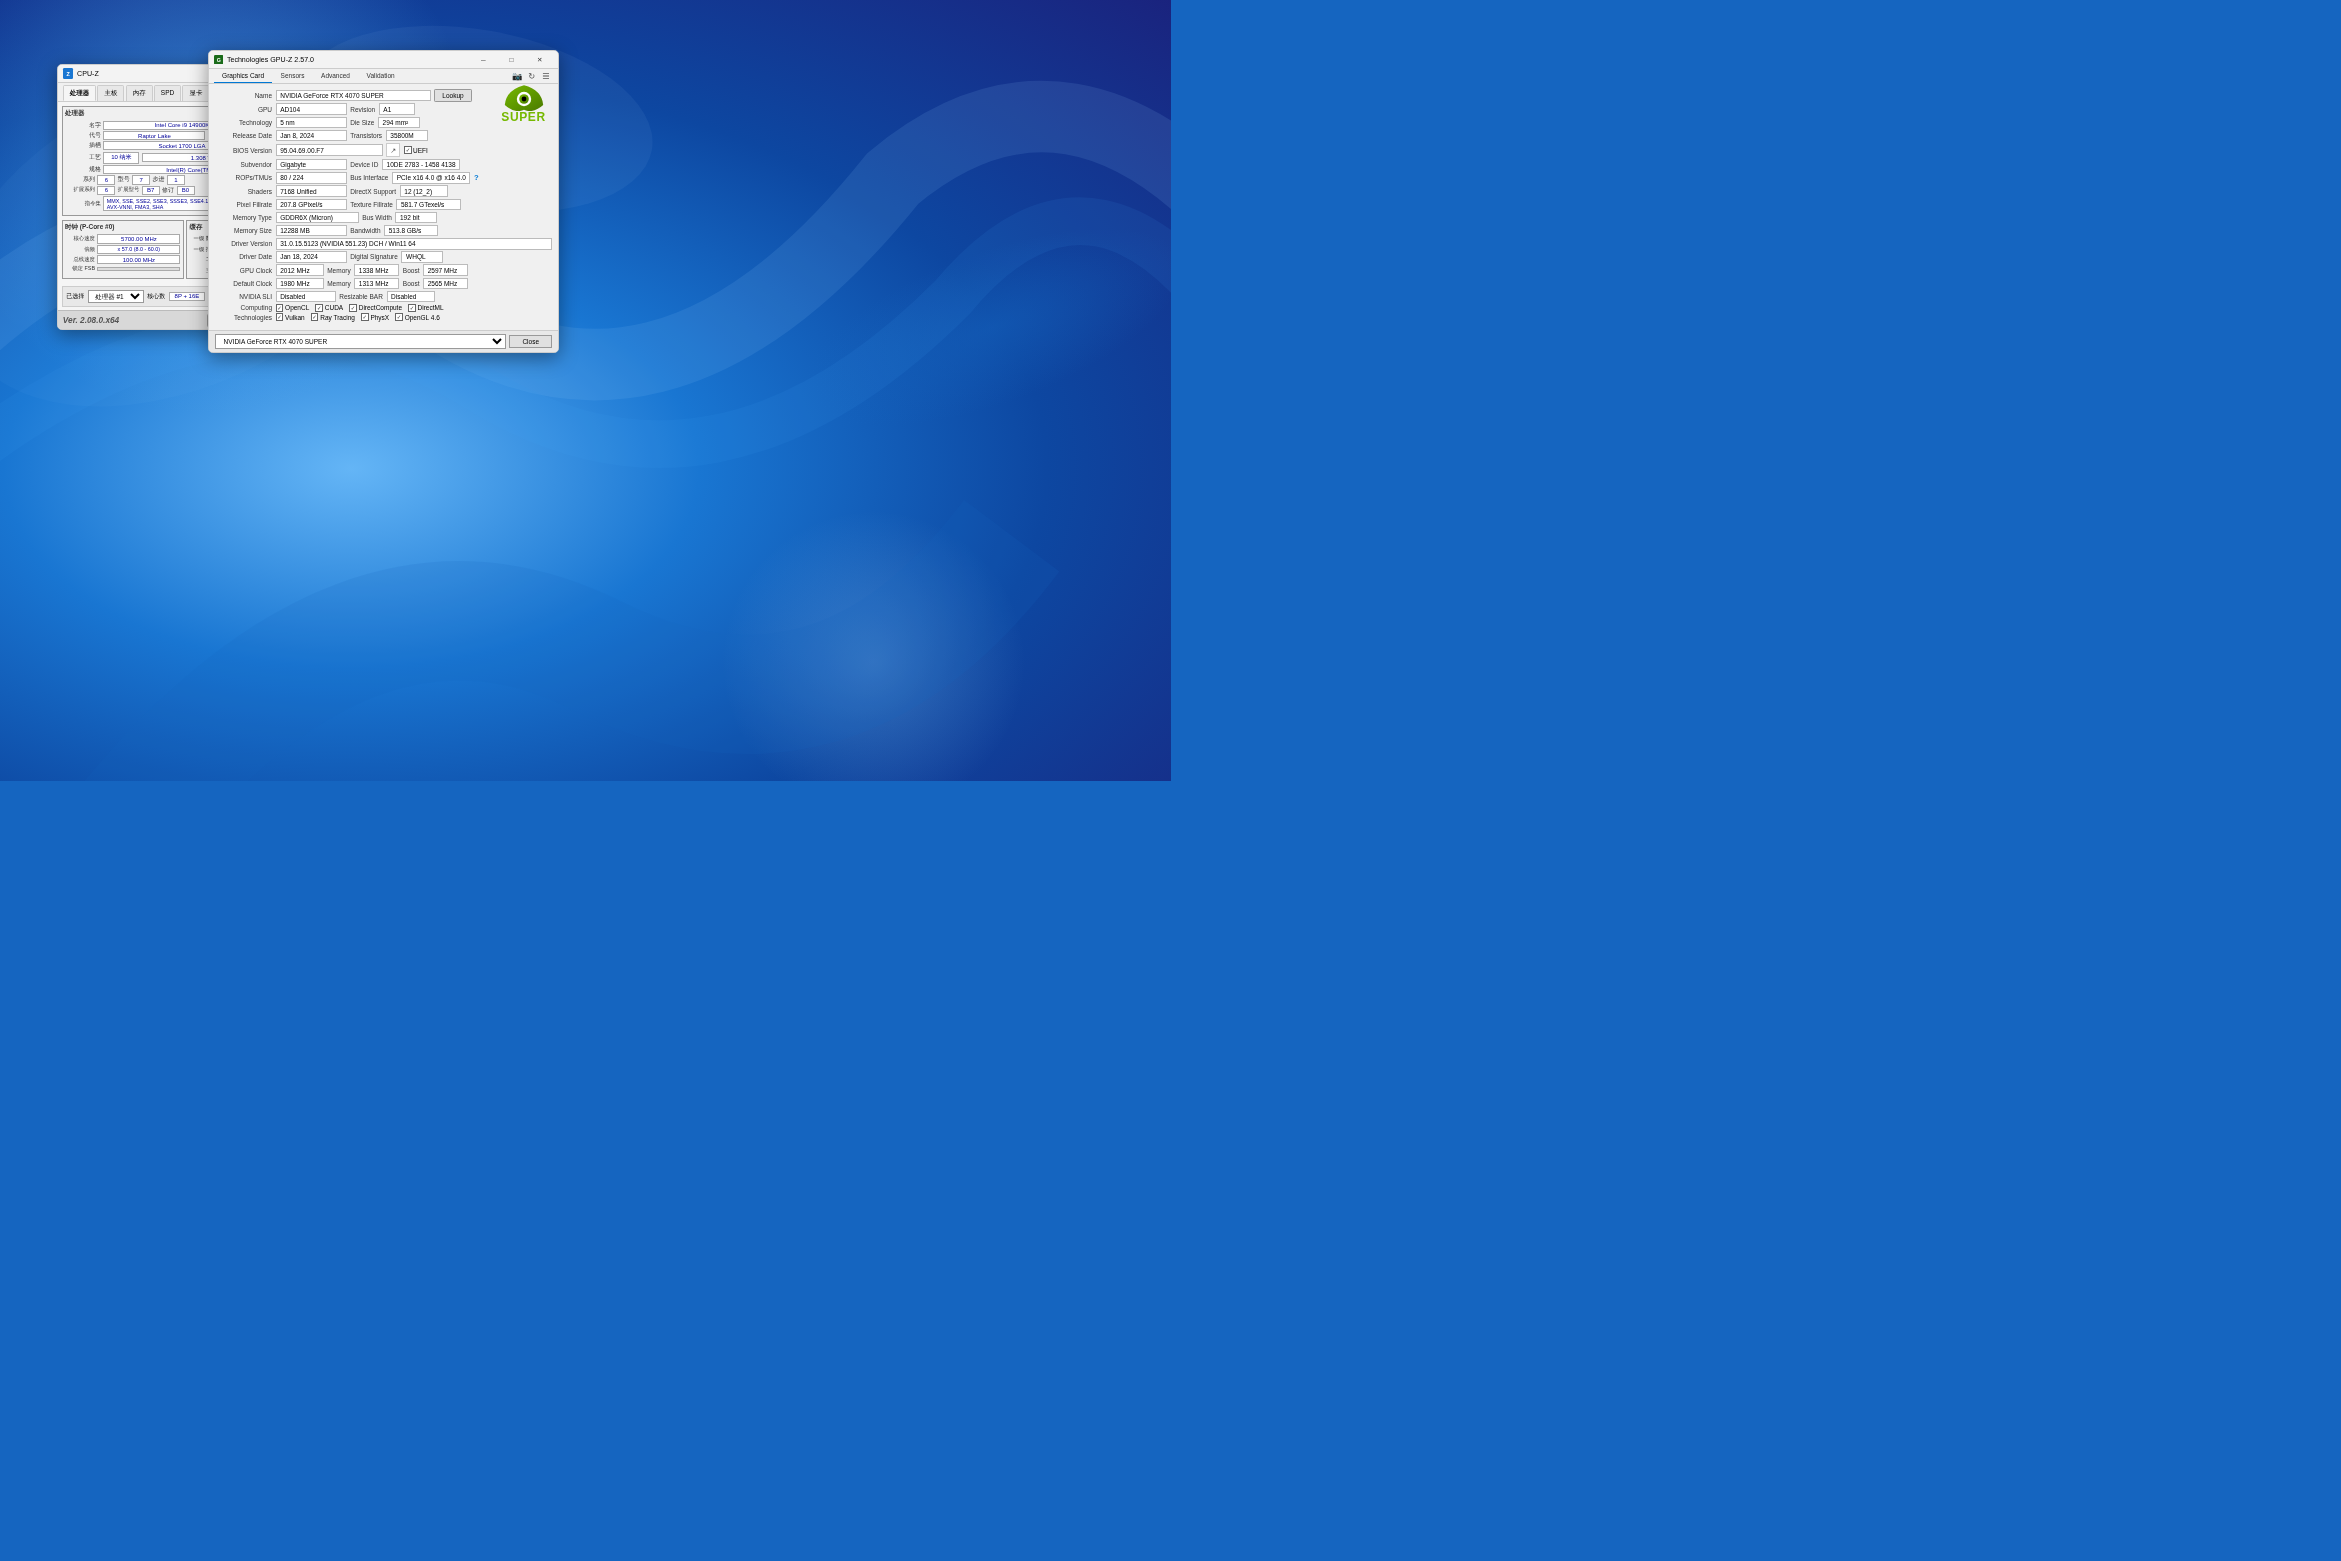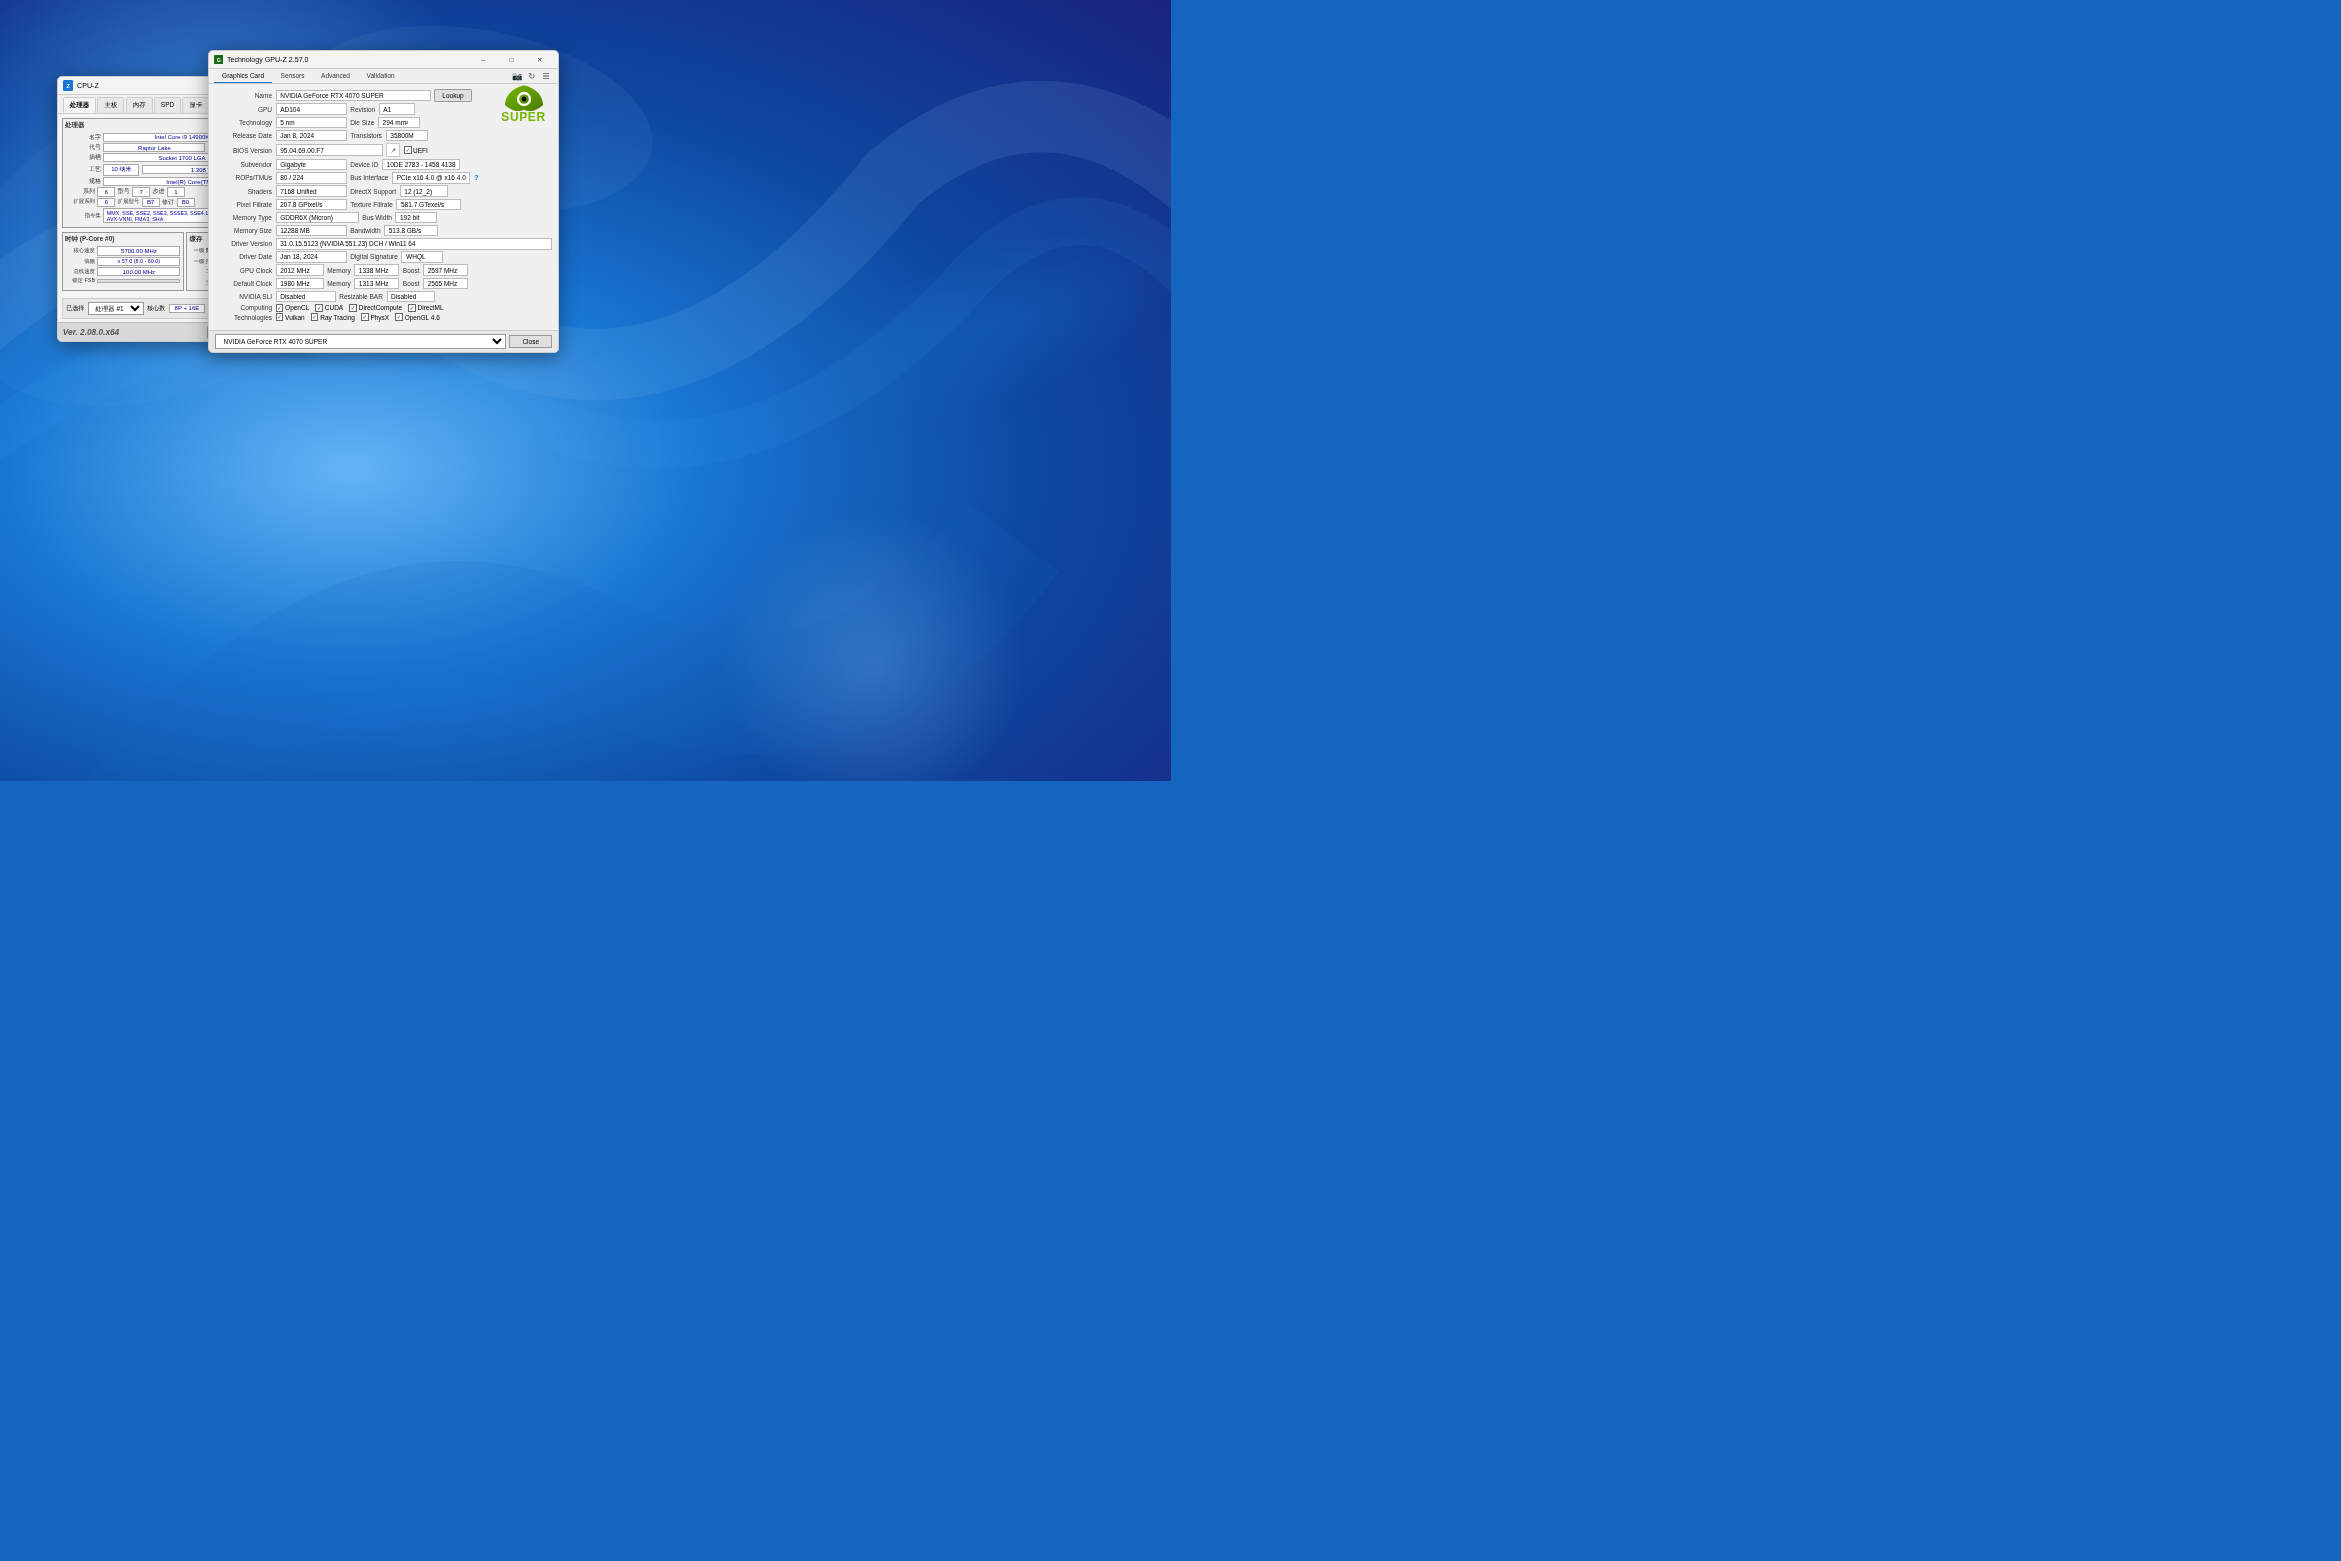--- a/index.html
+++ b/index.html
@@ -90,21 +90,21 @@
       cursor: pointer;
       font-size: 6.5px;
       color: #333;
       display: flex; align-items: center; justify-content: center;
       border-radius: 2.4px;
     }
 
     
     .cpuz-window {
       left: 57px;
-      top: 76px;
+      top: 64px;
       width: 256px;
     }
 
     .cpuz-titlebar {
       background: #f3f3f3;
       display: flex;
       align-items: center;
       height: 18px;
       padding: 0 4.8px;
       border-bottom: 0.6px solid #ccc;
@@ -559,21 +559,21 @@
 <div class="window gpuz-window">
 
   <div class="title-bar gpuz-titlebar">
     <div style="width:9.5px;height:9.5px;margin-right:3.6px;flex-shrink:0;">
       
       <svg viewBox="0 0 16 16" width="9.5" height="9.5" style="font-size:11px">
         <rect width="16" height="16" rx="2" fill="#1a6b1a"></rect>
         <text x="8" y="12" font-size="9" fill="white" text-anchor="middle" font-weight="bold">G</text>
       </svg>
     </div>
-    <span class="title-bar-text">Technology GPU-Z 2.57.0</span>
+    <span class="title-bar-text">Technologies GPU-Z 2.57.0</span>
     <div class="title-bar-controls">
       <button class="tb-btn">─</button>
       <button class="tb-btn">□</button>
       <button class="tb-btn close">✕</button>
     </div>
   </div>
 
   <div class="gpuz-nav-row">
     <div class="gpuz-tab active">Graphics Card</div>
     <div class="gpuz-tab">Sensors</div>

